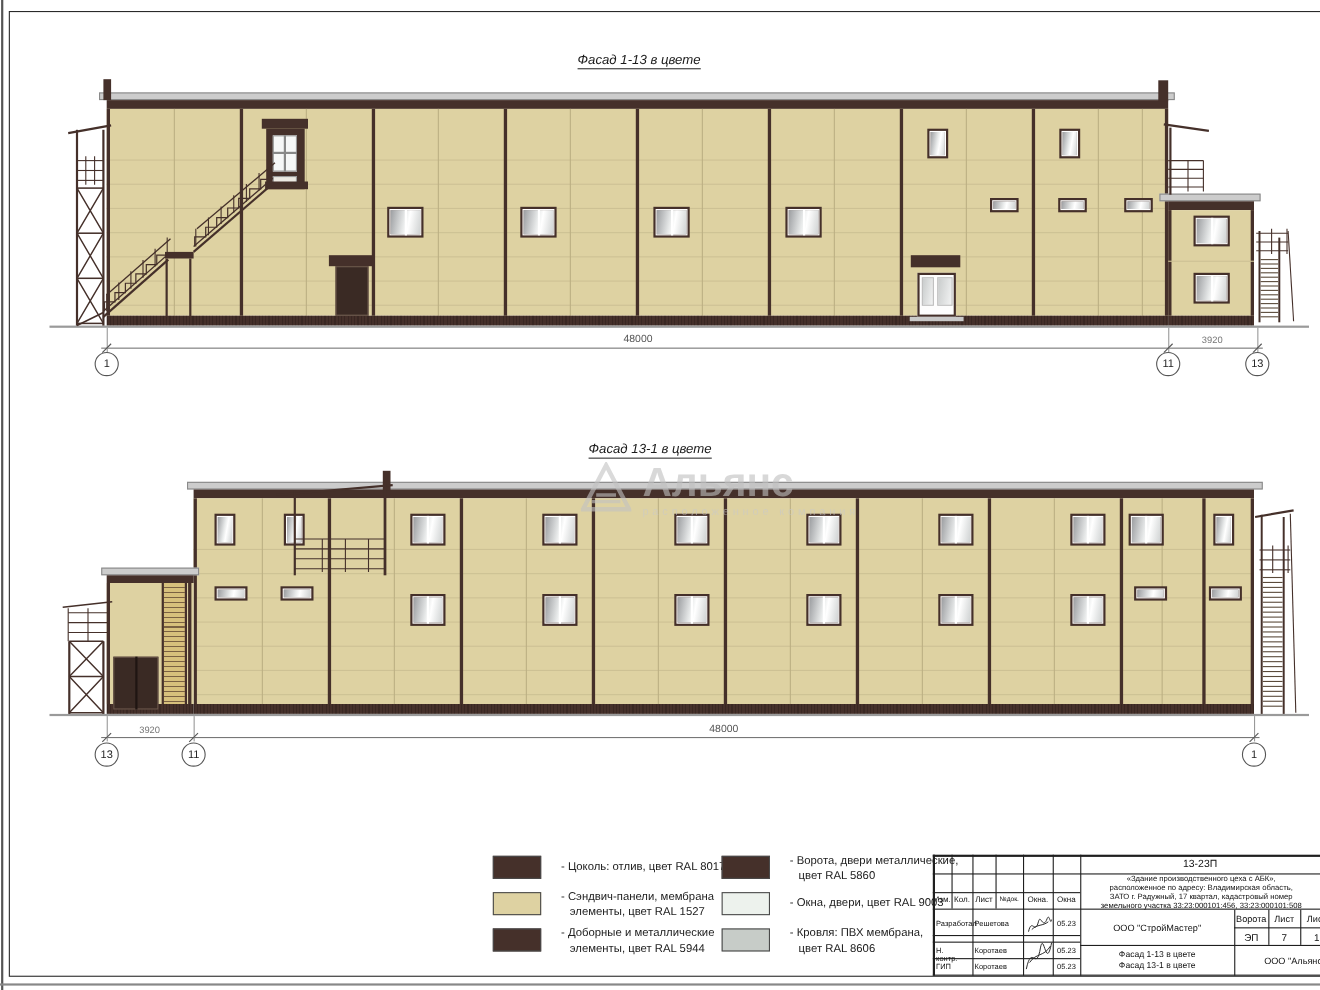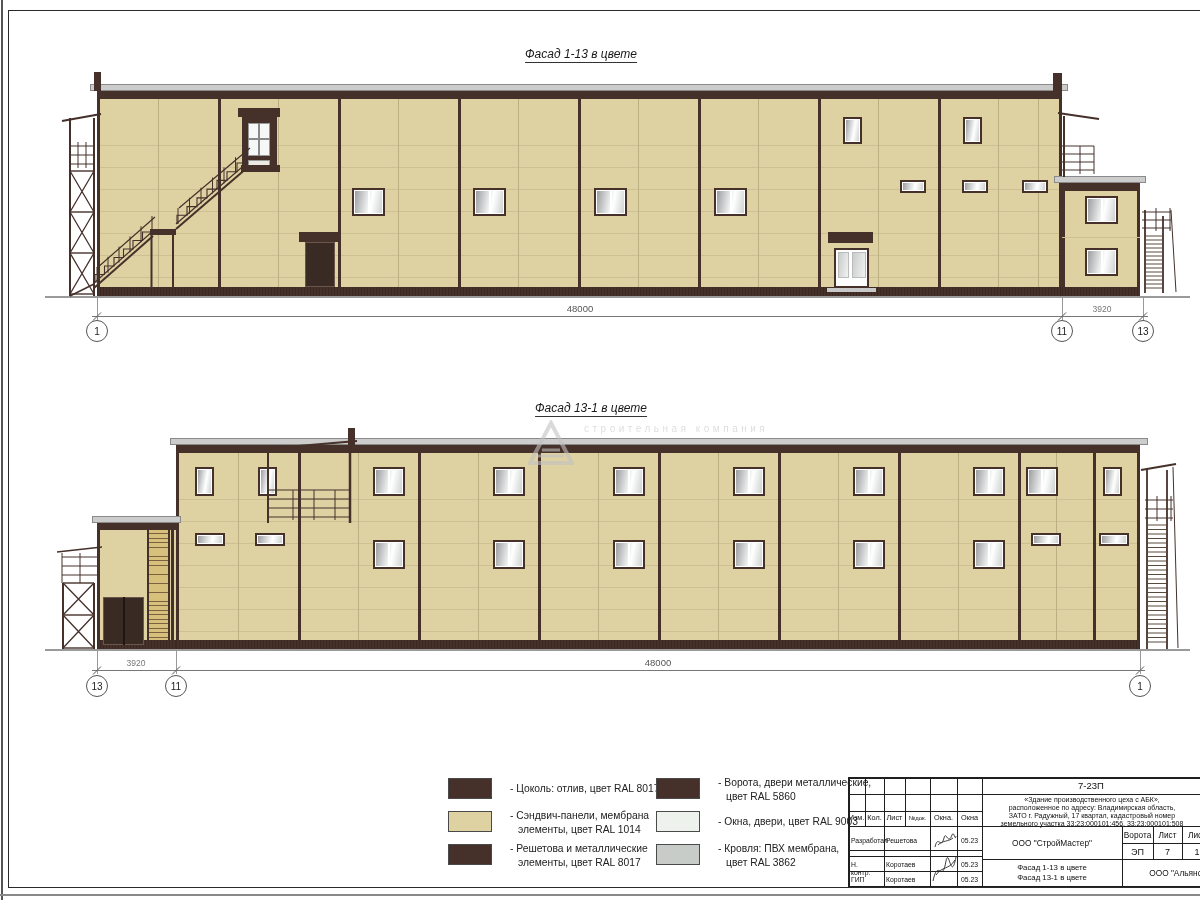--- a/index.html
+++ b/index.html
@@ -363,21 +363,22 @@
       <path d="M933,881 C938,857 942,885 946,861 C949,847 951,883 956,857 M936,875 C942,866 949,870 955,860" stroke="#2a2a2a" stroke-width="0.9" fill="none"></path>
     </svg>
 
   <div id="wm">
     <svg width="46" height="46" viewBox="0 0 46 46">
       <polygon points="23,3 44,43 2,43" fill="none" stroke="#c2c2c2" stroke-width="4"></polygon>
       <line x1="14" y1="30" x2="32" y2="30" stroke="#c2c2c2" stroke-width="3"></line>
       <line x1="10" y1="36" x2="36" y2="36" stroke="#c2c2c2" stroke-width="3"></line>
     </svg>
     <span>
-      <span class="wm-sub">строительная компания</span>
+      <span class="wm-name">Альянс</span>
+      <span class="wm-sub">расположенное компания</span>
     </span>
   </div>
 
   <div class="ftitle" style="left:581px;top:47px;"><span>Фасад 1-13 в цвете</span></div>
   <div class="ftitle" style="left:591px;top:401px;"><span>Фасад 13-1 в цвете</span></div>
 
   <div class="dim-t" style="left:580px;top:303px;">48000</div>
   <div class="dim-t sm" style="left:1102px;top:304px;">3920</div>
   <div class="dim-t sm" style="left:136px;top:658px;">3920</div>
   <div class="dim-t" style="left:658px;top:657px;">48000</div>
@@ -402,40 +403,40 @@
     </div>
 
   <div id="legend">
       <div class="abs" style="left: 448px; top: 778px; width: 44px; height: 21px; background: rgb(69, 48, 42); border: 1px solid rgb(74, 74, 74); box-sizing: border-box;"></div>
       <div class="lg-text" style="left: 510px; top: 782px;">
         <div>- Цоколь: отлив, цвет RAL 8017</div>
       </div>
       <div class="abs" style="left: 448px; top: 811px; width: 44px; height: 21px; background: rgb(222, 210, 162); border: 1px solid rgb(74, 74, 74); box-sizing: border-box;"></div>
       <div class="lg-text" style="left: 510px; top: 809px;">
         <div>- Сэндвич-панели, мембрана</div>
-        <div class="lg-cont">элементы, цвет RAL 1014</div>
+        <div class="lg-cont">элементы, цвет RAL 1527</div>
       </div>
       <div class="abs" style="left: 448px; top: 844px; width: 44px; height: 21px; background: rgb(69, 48, 42); border: 1px solid rgb(74, 74, 74); box-sizing: border-box;"></div>
       <div class="lg-text" style="left: 510px; top: 842px;">
-        <div>- Решетова и металлические</div>
-        <div class="lg-cont">элементы, цвет RAL 8017</div>
+        <div>- Доборные и металлические</div>
+        <div class="lg-cont">элементы, цвет RAL 5944</div>
       </div>
       <div class="abs" style="left: 656px; top: 778px; width: 44px; height: 21px; background: rgb(69, 48, 42); border: 1px solid rgb(74, 74, 74); box-sizing: border-box;"></div>
       <div class="lg-text" style="left: 718px; top: 776px;">
         <div>- Ворота, двери металлические,</div>
         <div class="lg-cont">цвет RAL 5860</div>
       </div>
       <div class="abs" style="left: 656px; top: 811px; width: 44px; height: 21px; background: rgb(237, 242, 237); border: 1px solid rgb(74, 74, 74); box-sizing: border-box;"></div>
       <div class="lg-text" style="left: 718px; top: 815px;">
         <div>- Окна, двери, цвет RAL 9003</div>
       </div>
       <div class="abs" style="left: 656px; top: 844px; width: 44px; height: 21px; background: rgb(199, 204, 200); border: 1px solid rgb(74, 74, 74); box-sizing: border-box;"></div>
       <div class="lg-text" style="left: 718px; top: 842px;">
         <div>- Кровля: ПВХ мембрана,</div>
-        <div class="lg-cont">цвет RAL 3862</div>
+        <div class="lg-cont">цвет RAL 8606</div>
       </div>
     </div>
 
   <div id="tb">
     <span class="tc c" style="left:848px;top:814px;width:17px;font-size:7.3px;">Изм.</span>
     <span class="tc c" style="left:865px;top:814px;width:19px;font-size:7.3px;">Кол.</span>
     <span class="tc c" style="left:884px;top:814px;width:21px;font-size:7.3px;">Лист</span>
     <span class="tc c" style="left:905px;top:815px;width:25px;font-size:6px;">№док.</span>
     <span class="tc c" style="left:930px;top:814px;width:27px;font-size:7.3px;">Окна.</span>
     <span class="tc c" style="left:957px;top:814px;width:25px;font-size:7.3px;">Окна</span>
@@ -443,21 +444,21 @@
     <span class="tc" style="left:851px;top:837px;font-size:6.8px;">Разработал</span>
     <span class="tc" style="left:886px;top:837px;font-size:6.8px;">Решетова</span>
     <span class="tc c" style="left:957px;top:837px;width:25px;font-size:6.8px;">05.23</span>
     <span class="tc" style="left:851px;top:861px;font-size:6.8px;">Н. контр.</span>
     <span class="tc" style="left:886px;top:861px;font-size:6.8px;">Коротаев</span>
     <span class="tc c" style="left:957px;top:861px;width:25px;font-size:6.8px;">05.23</span>
     <span class="tc" style="left:851px;top:876px;font-size:6.8px;">ГИП</span>
     <span class="tc" style="left:886px;top:876px;font-size:6.8px;">Коротаев</span>
     <span class="tc c" style="left:957px;top:876px;width:25px;font-size:6.8px;">05.23</span>
 
-    <span class="tc c" style="left:982px;top:781px;width:218px;font-size:9.5px;">7-23П</span>
+    <span class="tc c" style="left:982px;top:781px;width:218px;font-size:9.5px;">13-23П</span>
     <div class="tc c" style="left:984px;top:796px;width:216px;font-size:7px;">«Здание производственного цеха с АБК»,</div>
     <div class="tc c" style="left:984px;top:804px;width:216px;font-size:7px;">расположенное по адресу: Владимирская область,</div>
     <div class="tc c" style="left:984px;top:812px;width:216px;font-size:7px;">ЗАТО г. Радужный, 17 квартал, кадастровый номер</div>
     <div class="tc c" style="left:984px;top:820px;width:216px;font-size:7px;">земельного участка 33:23:000101:456, 33:23:000101:508</div>
 
     <span class="tc c" style="left:982px;top:839px;width:140px;font-size:8.3px;">ООО "СтройМастер"</span>
     <div class="tc c" style="left:982px;top:864px;width:140px;font-size:7.8px;">Фасад 1-13 в цвете</div>
     <div class="tc c" style="left:982px;top:874px;width:140px;font-size:7.8px;">Фасад 13-1 в цвете</div>
 
     <span class="tc c" style="left:1122px;top:831px;width:31px;font-size:8.3px;">Ворота</span>

